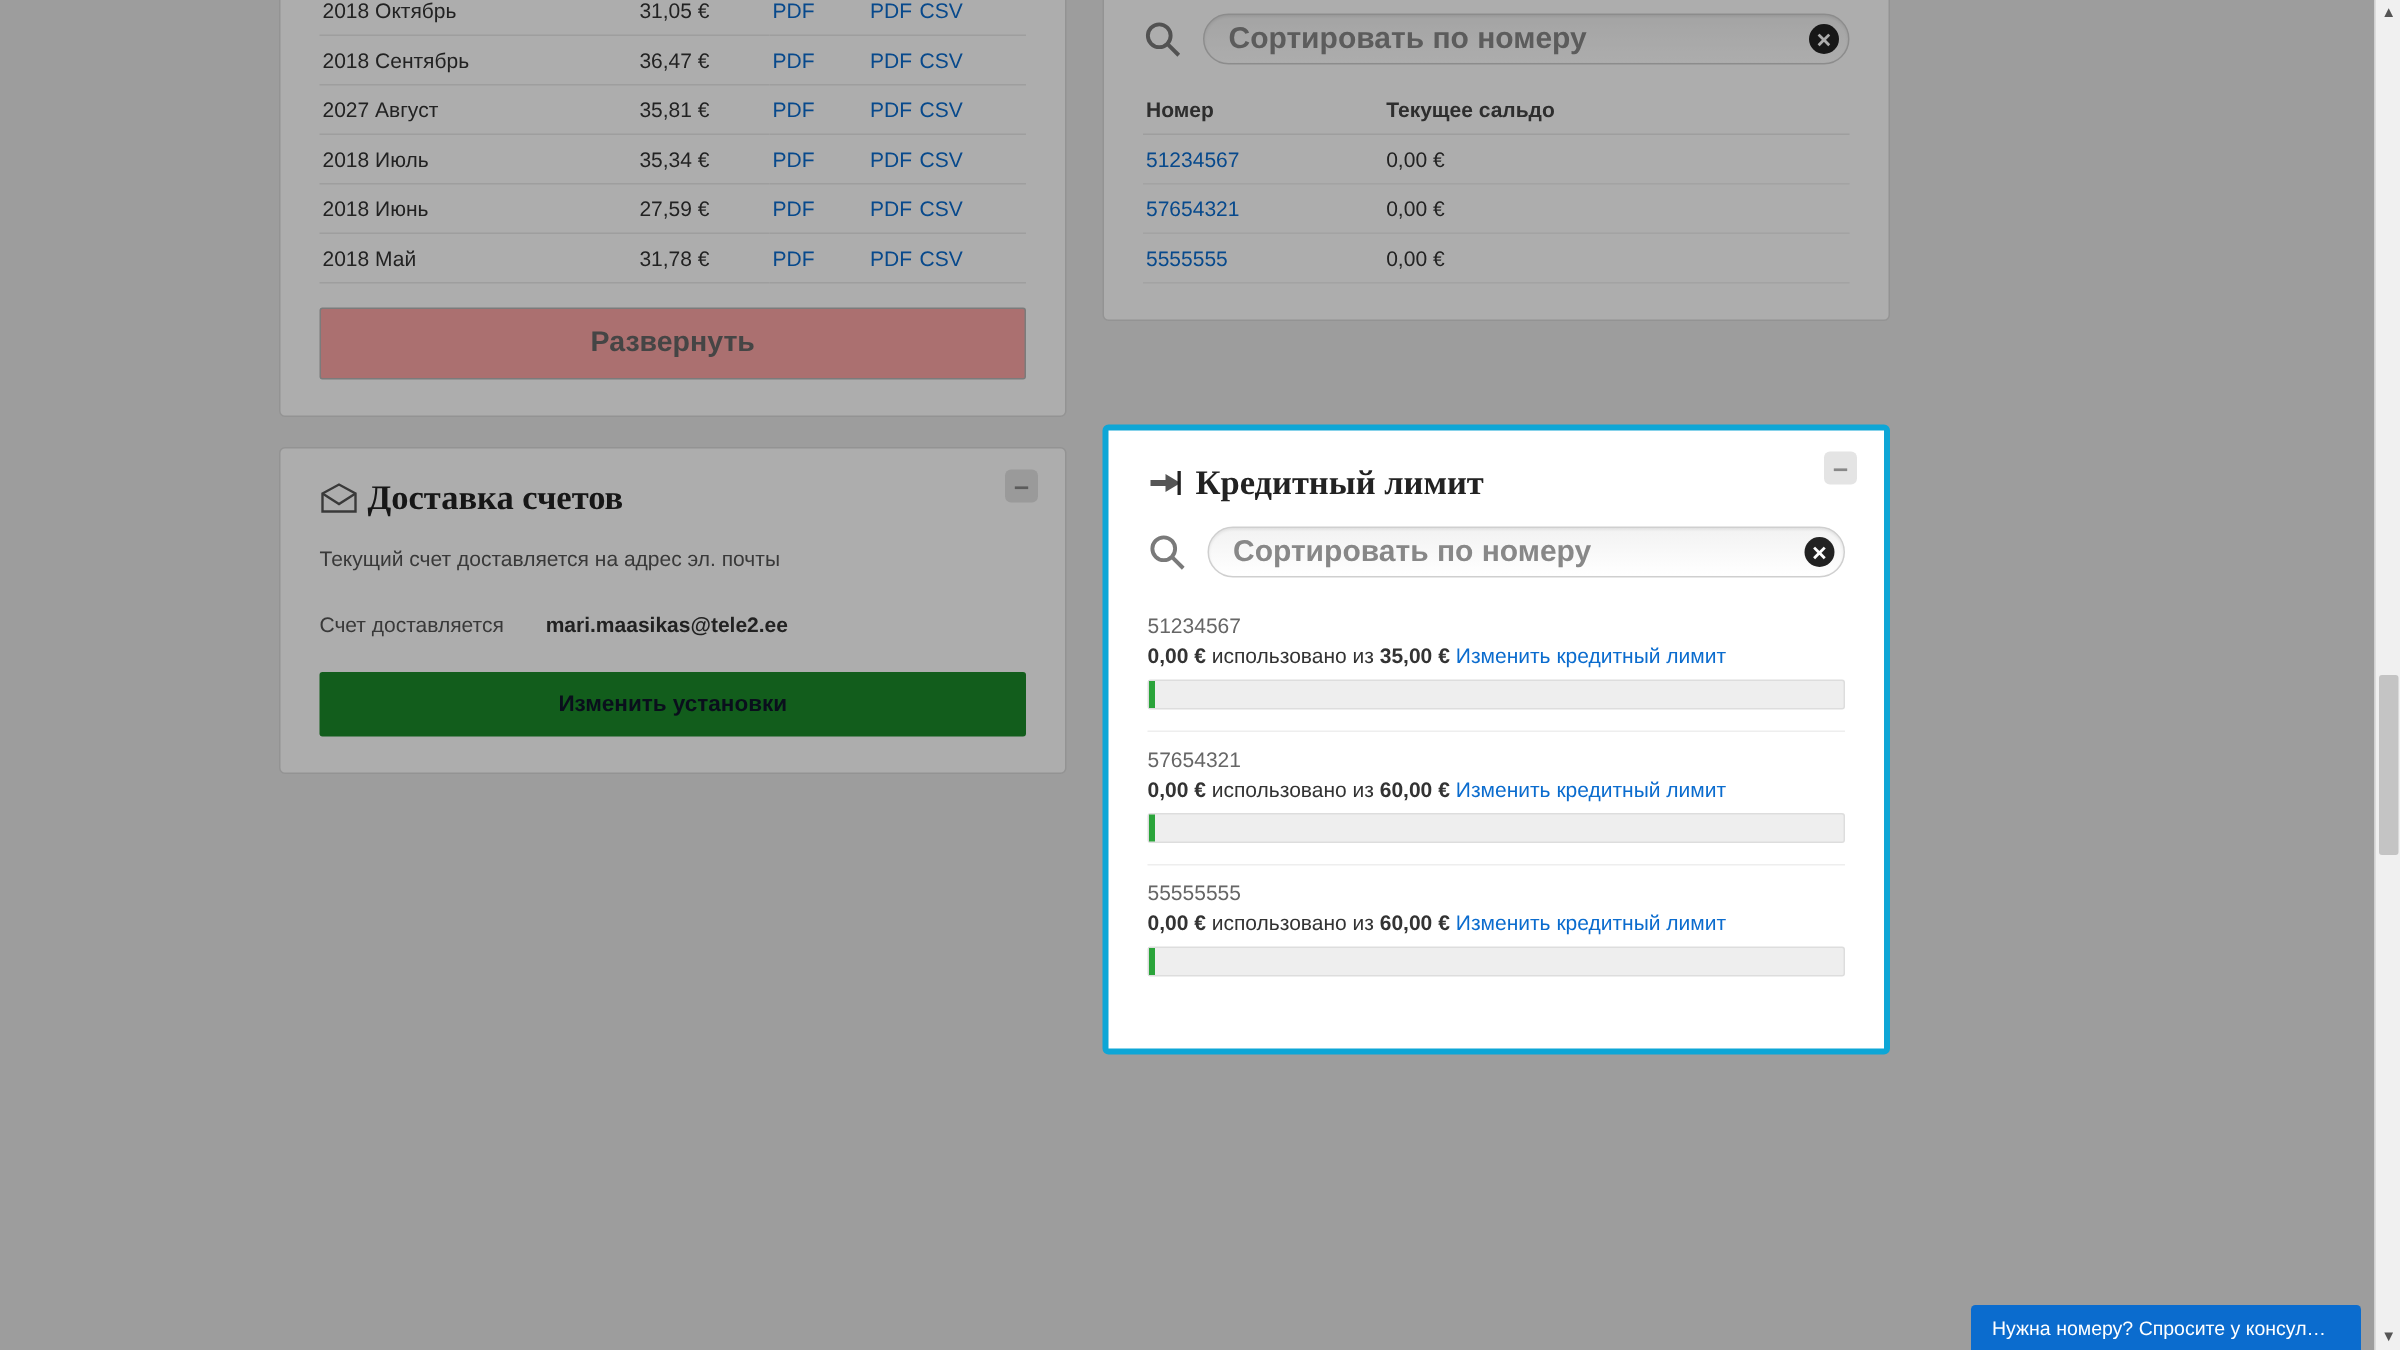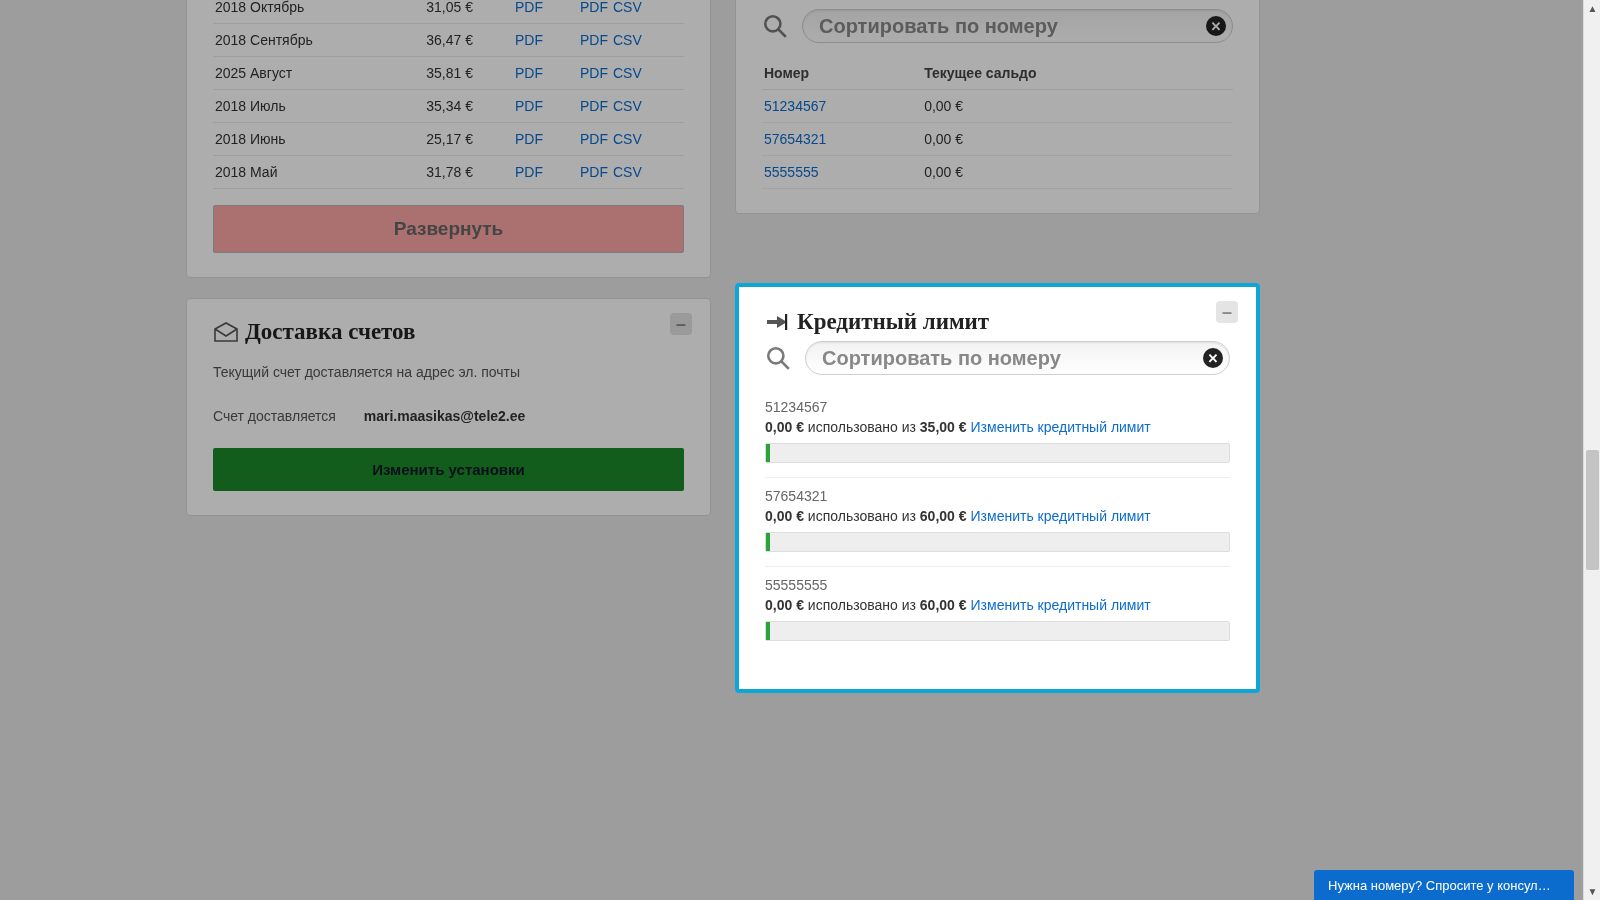--- a/index.html
+++ b/index.html
@@ -193,34 +193,34 @@
               <td><span class="link">PDF</span></td>
               <td><span class="link">PDF</span><span class="link">CSV</span></td>
             </tr>
             <tr>
               <td>2018 Сентябрь</td>
               <td>36,47 €</td>
               <td><span class="link">PDF</span></td>
               <td><span class="link">PDF</span><span class="link">CSV</span></td>
             </tr>
             <tr>
-              <td>2025 Август</td>
+              <td>2027 Август</td>
               <td>35,81 €</td>
               <td><span class="link">PDF</span></td>
               <td><span class="link">PDF</span><span class="link">CSV</span></td>
             </tr>
             <tr>
               <td>2018 Июль</td>
               <td>35,34 €</td>
               <td><span class="link">PDF</span></td>
               <td><span class="link">PDF</span><span class="link">CSV</span></td>
             </tr>
             <tr>
               <td>2018 Июнь</td>
-              <td>25,17 €</td>
+              <td>27,59 €</td>
               <td><span class="link">PDF</span></td>
               <td><span class="link">PDF</span><span class="link">CSV</span></td>
             </tr>
             <tr>
               <td>2018 Май</td>
               <td>31,78 €</td>
               <td><span class="link">PDF</span></td>
               <td><span class="link">PDF</span><span class="link">CSV</span></td>
             </tr>
           </tbody>
@@ -287,21 +287,21 @@
 
     <div style="height:430px;"></div>
   </div>
 </div>
 
 <div class="dim-overlay"></div>
 
 <div class="highlight-wrap">
   <div class="card">
     <div class="minimize">–</div>
-    <div class="card-head" style="margin-bottom:6px;">
+    <div class="card-head" style="margin-bottom:16px;">
       <span class="icon">
         <svg width="24" height="20" viewBox="0 0 24 20" fill="#555">
           <path d="M2 8 L12 8 L12 4 L22 10 L12 16 L12 12 L2 12 Z" fill="#555"></path>
           <rect x="20" y="2" width="2.2" height="16" fill="#222"></rect>
         </svg>
       </span>
       <h2>Кредитный лимит</h2>
     </div>
 
     <div class="search-row">

